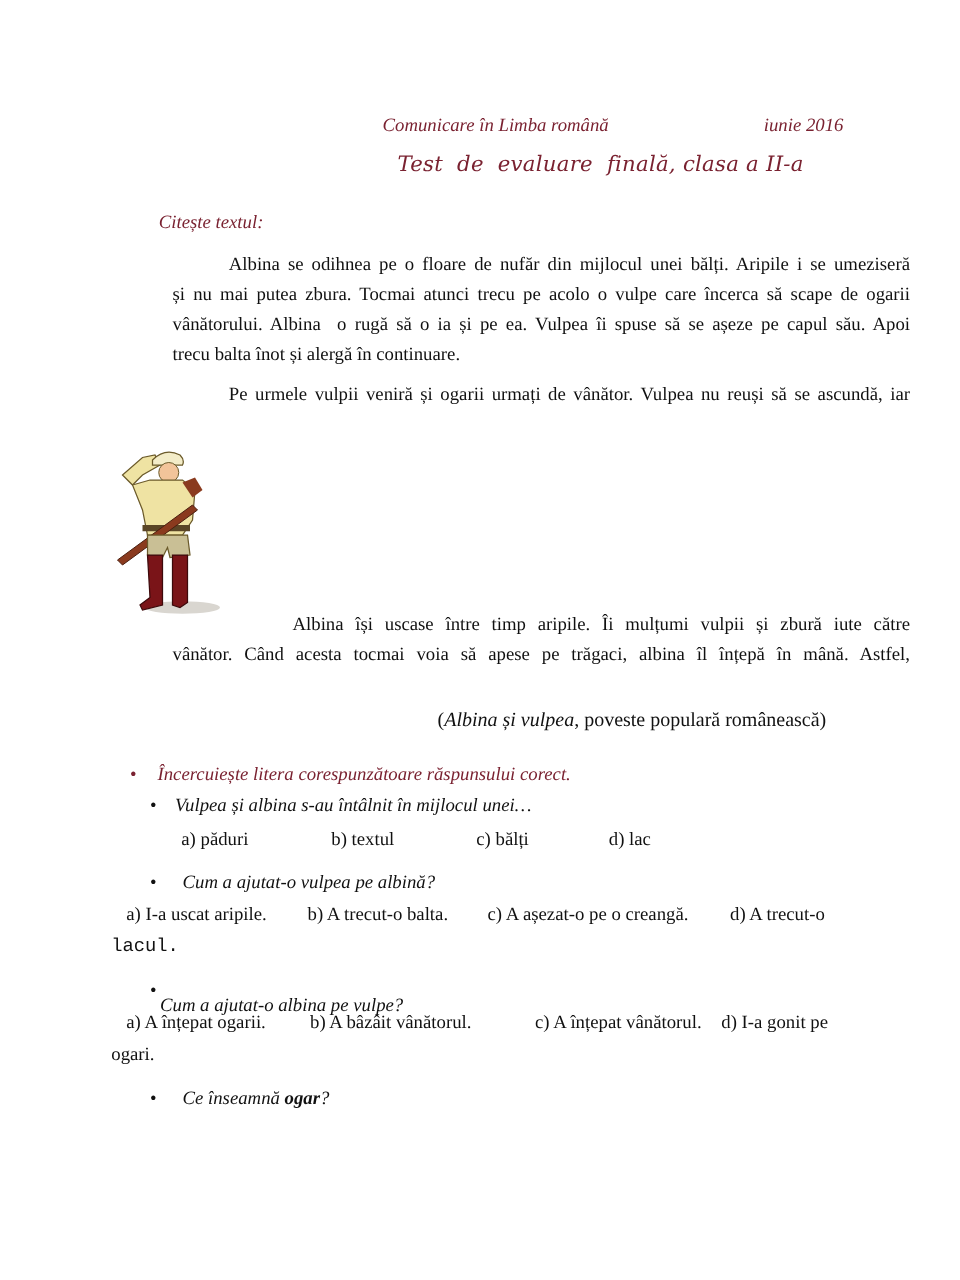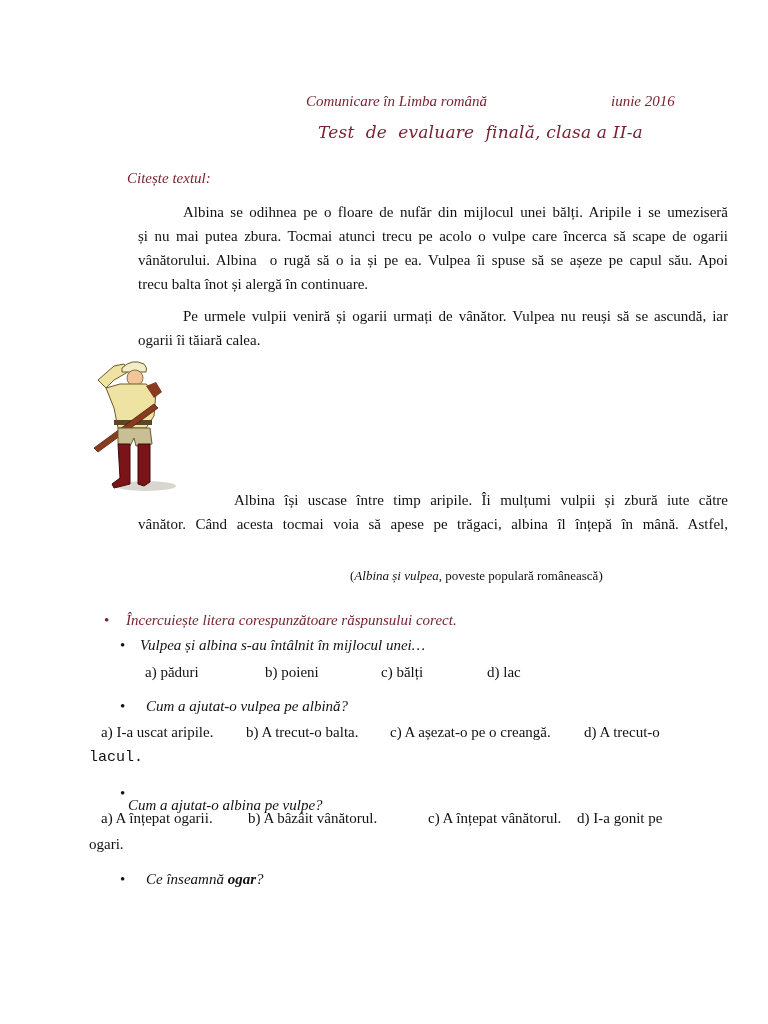--- a/index.html
+++ b/index.html
@@ -11,21 +11,21 @@
   .hdr-date { left: 611px; top: 93px; font-size: 15px; font-style: italic; }
   .hdr-title { left: 318px; top: 122px; font-size: 17px; font-style: italic;
                font-family: "DejaVu Serif", serif; letter-spacing: 0.2px; font-weight: normal; }
   .instr-read { left: 127px; top: 170px; font-size: 15px; font-style: italic; }
   .para { position: absolute; left: 90px; width: 590px; font-size: 15px; line-height: 24px;
           text-align: justify; text-align-last: left; margin-left: 48px; }
   .para .ln { display: block; white-space: nowrap; text-align: justify; text-align-last: justify; }
   .para .ln.last { text-align-last: left; }
   .indent { padding-left: 45px; }
   .illustration { position: absolute; left: 84px; top: 358px; width: 110px; height: 140px; }
-  .source { left: 350px; top: 568px; font-size: 13px; }
+  .source { left: 350px; top: 568px; font-size: 16px; }
   .source i { font-style: italic; }
   .bullet { position: absolute; font-size: 15px; }
   .bullet .dot { position: absolute; left: 0; top: 0; }
   .bullet .txt { position: absolute; left: 22px; top: 0; white-space: nowrap; font-style: italic; }
   .opts { position: absolute; font-size: 15px; white-space: nowrap; }
   .opts span { position: absolute; top: 0; white-space: nowrap; }
 </style>
 </head>
 <body>
 
@@ -37,21 +37,20 @@
 
 <div class="para" style="top:200px;">
   <span class="ln indent" style="white-space:pre;">Albina se odihnea pe o floare de nufăr din mijlocul unei bălți. Aripile i se umeziseră</span>
   <span class="ln">și nu mai putea zbura. Tocmai atunci trecu pe acolo o vulpe care încerca să scape de ogarii</span>
   <span class="ln" style="white-space:pre;">vânătorului. Albina  o rugă să o ia și pe ea. Vulpea îi spuse să se așeze pe capul său. Apoi</span>
   <span class="ln last">trecu balta înot și alergă în continuare.</span>
 </div>
 
 <div class="para" style="top:304px;">
   <span class="ln indent">Pe urmele vulpii veniră și ogarii urmați de vânător. Vulpea nu reuși să se ascundă, iar</span>
-  <span class="ln last">ogarii îi tăiară calea.</span>
 </div>
 
 <div class="illustration">
   <svg width="110" height="140" viewBox="0 0 110 140">
 
     <ellipse cx="62" cy="128" rx="30" ry="5" fill="#d9d6d0"></ellipse>
 
     <path d="M14 22 L30 8 L40 6 L44 14 L30 22 L22 30 Z" fill="#efe3a3" stroke="#6b5a2a" stroke-width="1"></path>
 
     <path d="M38 10 Q48 0 60 6 Q64 10 62 14 L38 14 Z" fill="#f3ecc8" stroke="#6b5a2a" stroke-width="1"></path>
@@ -83,21 +82,21 @@
   <span class="dot">•</span>
   <span class="txt">Încercuiește litera corespunzătoare răspunsului corect.</span>
 </div>
 
 <div class="bullet" style="left:120px; top:637px;">
   <span class="dot">•</span>
   <span class="txt" style="left:20px;">Vulpea și albina s-au întâlnit în mijlocul unei…</span>
 </div>
 <div class="opts" style="left:0; top:664px;">
   <span style="left:145px;">a) păduri</span>
-  <span style="left:265px;">b) poieni</span>
+  <span style="left:265px;">b) textul</span>
   <span style="left:381px;">c) bălți</span>
   <span style="left:487px;">d) lac</span>
 </div>
 
 <div class="bullet" style="left:120px; top:698px;">
   <span class="dot">•</span>
   <span class="txt" style="left:26px;">Cum a ajutat-o vulpea pe albină?</span>
 </div>
 <div class="opts" style="left:0; top:724px;">
   <span style="left:101px;">a) I-a uscat aripile.</span>

